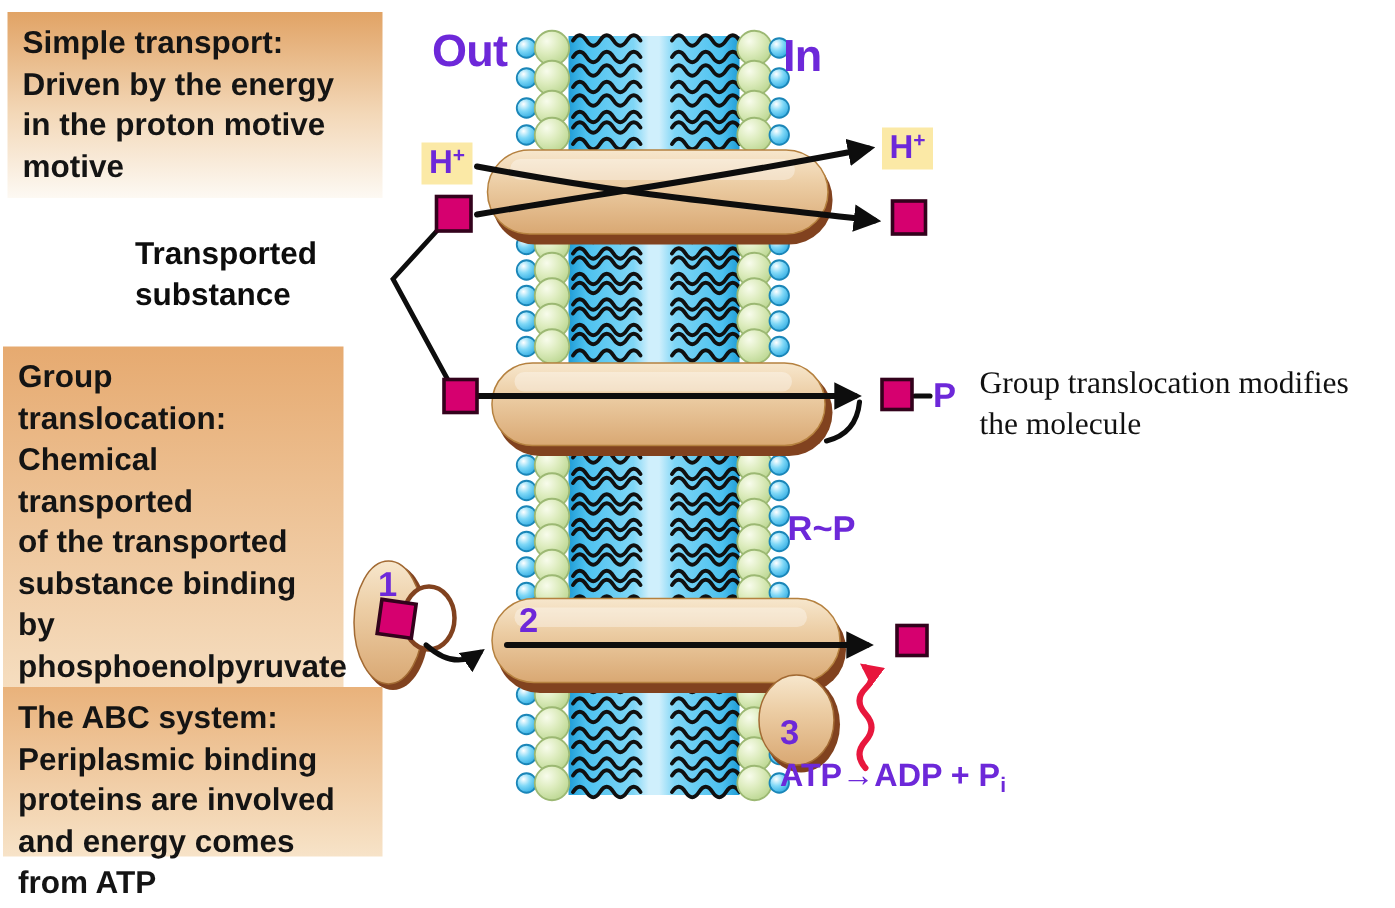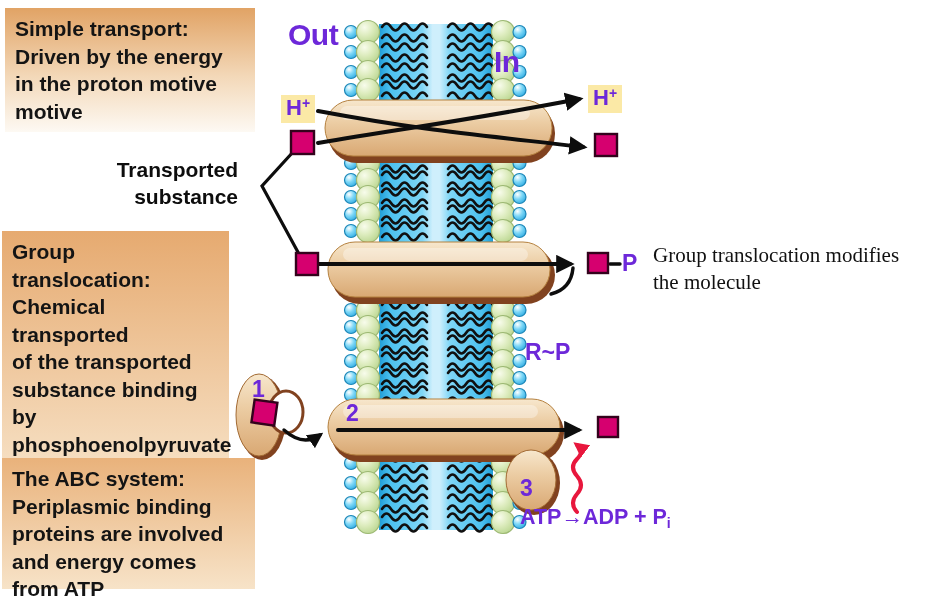--- a/index.html
+++ b/index.html
@@ -23,23 +23,23 @@
   .sup{font-size:14px;vertical-align:7px;font-weight:900;}
   .sub{font-size:14px;vertical-align:-4px;font-weight:900;}
   .num{font-size:23px;font-weight:900;}
   .infobox{position:absolute;padding:7px 10px;font-size:21px;line-height:27.5px;
            font-weight:bold;color:#141414;}
   .infobox .t{font-weight:900;display:block;}
   .b1{left:5px;top:8px;width:250px;box-sizing:border-box;
       background:linear-gradient(180deg,#e1a365 0%,#f3d8b8 55%,#fdf9f3 100%);}
   .b2{left:2px;top:231px;width:227px;box-sizing:border-box;
       background:linear-gradient(180deg,#e6aa70 0%,#f6dfc2 100%);}
-  .b3{left:2px;top:458px;width:253px;height:131px;box-sizing:border-box;
+  .b3{left:2px;top:458px;width:253px;height:113px;box-sizing:border-box;
       background:linear-gradient(180deg,#e9b27b 0%,#f7e3c8 100%);}
-  .transported{position:absolute;left:90px;top:156px;width:148px;text-align:right;
+  .transported{position:absolute;left:90px;top:156px;width:148px;
                font-size:21px;line-height:27px;font-weight:bold;color:#0d0d0d;}
   .note{position:absolute;left:653px;top:242px;width:285px;
         font-family:"Liberation Serif","DejaVu Serif",serif;font-weight:400;
         font-size:21px;line-height:27px;color:#111111;}
 </style>
 </head>
 <body>
 
 <div class="stage">
 
@@ -183,21 +183,21 @@
 
   <div class="infobox b3">
     <span class="t">The ABC system:</span>
     <span>Periplasmic binding</span><br>
     <span>proteins are involved</span><br>
     <span>and energy comes</span><br>
     <span>from ATP</span>
   </div>
 
   <div class="lbl big" style="left:288px;top:18px;">Out</div>
-  <div class="lbl big" style="left:494px;top:21px;margin-top:24px;">In</div>
+  <div class="lbl big" style="left:522px;top:21px;">In</div>
 
   <div class="lbl hplus" style="left:281px;top:95px;"><span>H</span><span class="sup">+</span></div>
   <div class="lbl hplus" style="left:588px;top:85px;"><span>H</span><span class="sup">+</span></div>
 
   <div class="transported">
     <div>Transported</div>
     <div>substance</div>
   </div>
 
   <div class="lbl num" style="left:622px;top:250px;">P</div>

